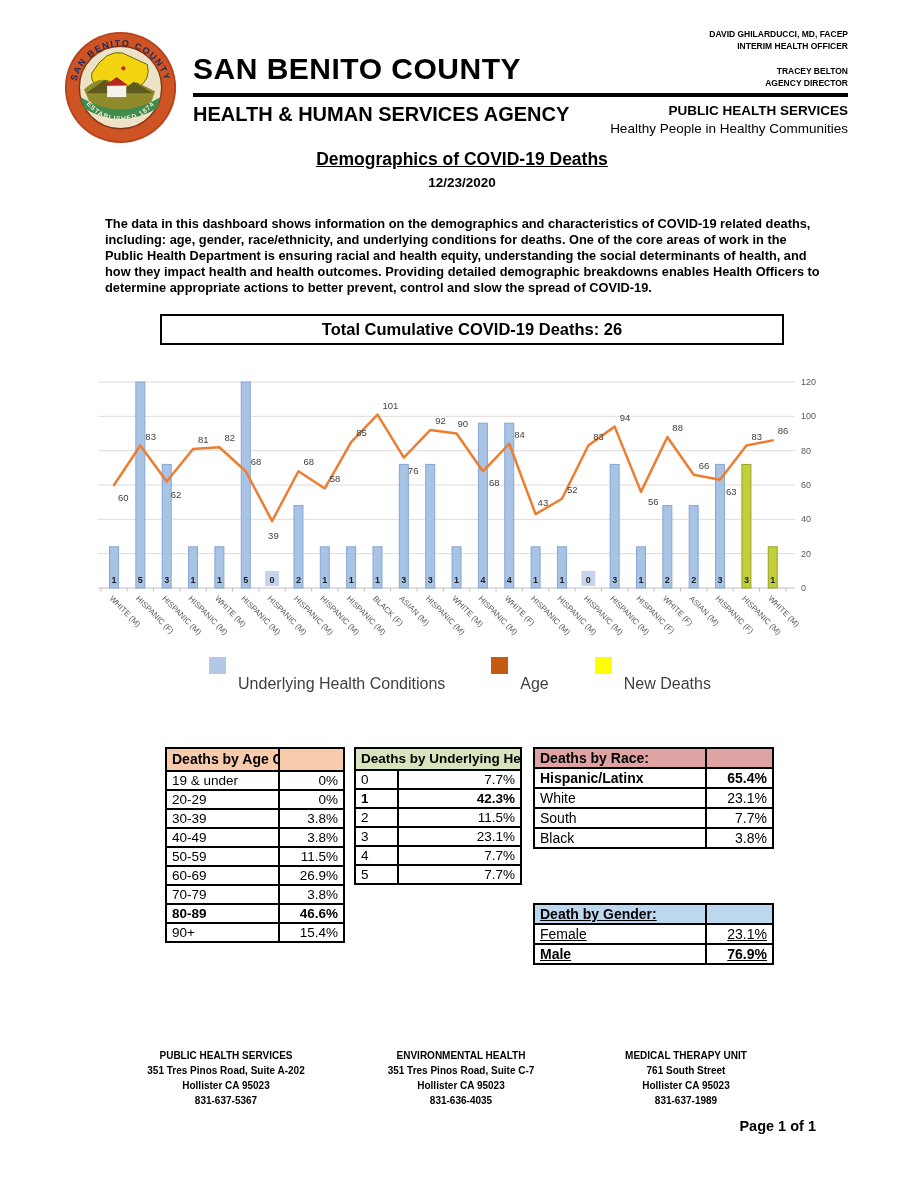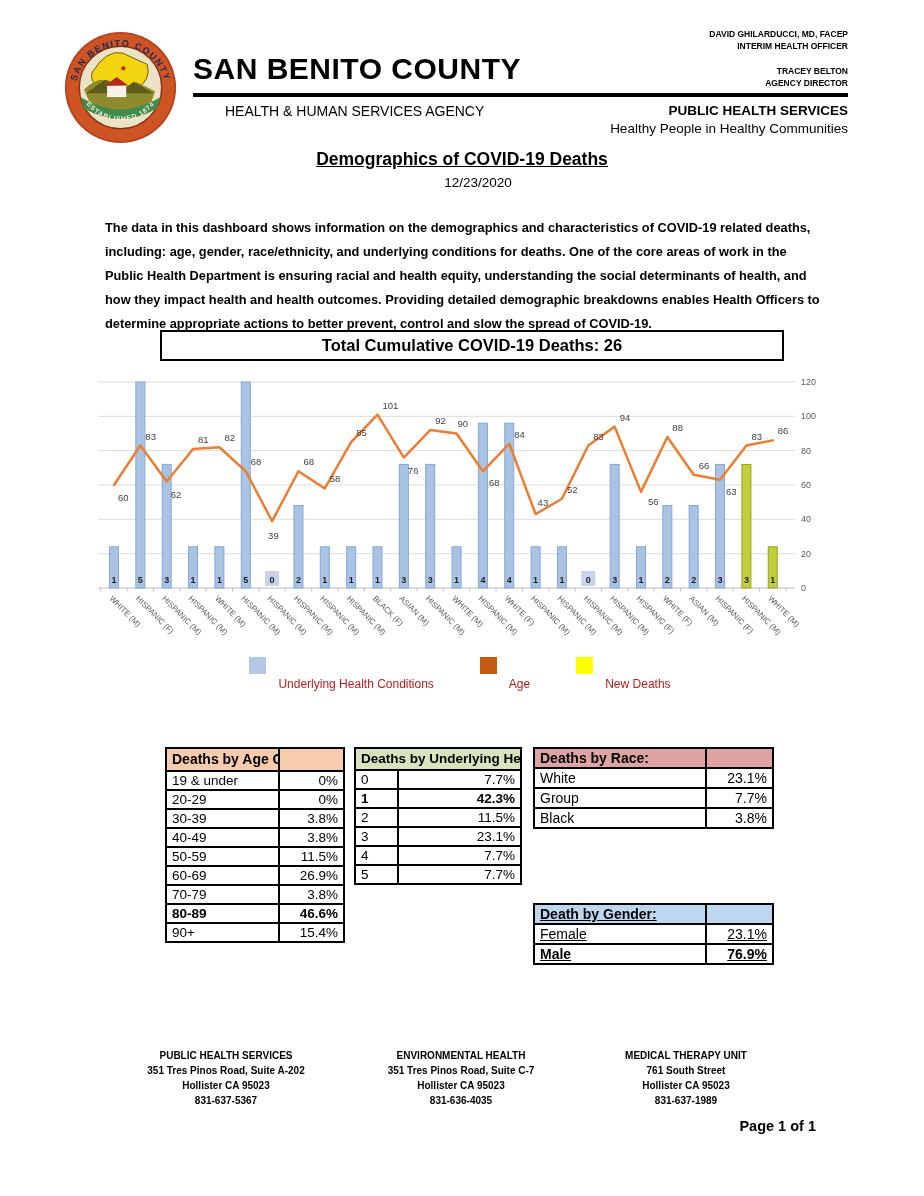--- a/index.html
+++ b/index.html
@@ -1,37 +1,37 @@
 <!DOCTYPE html>
 <html><head>
 <meta charset="utf-8">
 <style>
   html,body{margin:0;padding:0;background:#fff;}
   body{width:924px;height:1196px;position:relative;font-family:"Liberation Sans",sans-serif;color:#000;}
   .abs{position:absolute;}
   
   .county-name{left:193px;top:52px;font-size:30px;font-weight:bold;letter-spacing:.5px;}
   .hdr-rule{left:193px;top:93px;width:655px;height:4px;background:#000;}
-  .agency-name{left:193px;top:103px;font-size:14px;font-weight:normal;margin-left:32px;}
+  .agency-name{left:193px;top:103px;font-size:20px;font-weight:bold;}
   .officials{right:76px;top:28px;text-align:right;font-size:8.5px;font-weight:bold;line-height:12px;}
   .officials .grp{margin-bottom:13px;text-align:right;}
   .dept{right:76px;top:103px;text-align:right;font-size:13.5px;font-weight:bold;}
   .motto{right:76px;top:121px;text-align:right;font-size:13.5px;}
   
   .doc-title{left:100px;top:149px;width:724px;text-align:center;font-size:17.5px;font-weight:bold;text-decoration:underline;}
-  .doc-date{left:116px;top:175px;width:724px;text-align:center;font-size:13.5px;font-weight:normal;}
-  .intro{left:105px;top:216px;width:720px;font-size:12.8px;font-weight:bold;line-height:24px;}
-  
-  .banner{left:160px;top:330px;width:620px;height:27px;border:2px solid #000;text-align:center;line-height:27px;font-size:16.5px;font-weight:bold;}
+  .doc-date{left:100px;top:175px;width:724px;text-align:center;font-size:13.5px;font-weight:bold;}
+  .intro{left:105px;top:216px;width:720px;font-size:12.8px;font-weight:bold;line-height:16px;}
+  
+  .banner{left:160px;top:314px;width:620px;height:27px;border:2px solid #000;text-align:center;line-height:27px;font-size:16.5px;font-weight:bold;}
   
   #chart{left:96px;top:374px;width:728px;height:306px;}
   #legend{left:96px;top:652px;width:728px;display:flex;justify-content:center;gap:46px;align-items:center;height:26px;}
   .leg-item{display:flex;align-items:center;gap:12px;}
   .leg-sw{width:17px;height:17px;display:inline-block;}
-  .leg-lab{font-size:12px;color:#b91c1c;margin-top:37px;}
+  .leg-lab{font-size:16px;color:#404040;margin-top:37px;}
   
   table{border-collapse:collapse;table-layout:fixed;}
   td{border:2px solid #000;padding:1px 5px;overflow:hidden;white-space:nowrap;}
   td.hd{font-weight:bold;}
   td.val{text-align:right;}
   tr.em td{font-weight:bold;}
   #tbl-age{left:165px;top:747px;width:180px;font-size:13.5px;}
   #tbl-age td.hd{font-size:14px;line-height:19px;}
   #tbl-cond{left:354px;top:747px;width:168px;font-size:13.5px;}
   #tbl-cond td.hd{font-size:13.5px;line-height:18px;}
@@ -413,26 +413,30 @@
 <table class="abs" id="tbl-race">
   <colgroup>
       <col style="width:171px">
       <col style="width:66px">
     </colgroup>
   <tbody>
     <tr>
       <td class="hd" style="background: rgb(223, 163, 163);">Deaths by Race:</td>
       <td class="hd" style="background: rgb(223, 163, 163);"></td>
     </tr>
+  <tr class="em">
+        <td class="lab">Hispanic/Latinx</td>
+        <td class="val">65.4%</td>
+      </tr>
       <tr>
         <td class="lab">White</td>
         <td class="val">23.1%</td>
       </tr>
       <tr>
-        <td class="lab">Group</td>
+        <td class="lab">South</td>
         <td class="val">7.7%</td>
       </tr>
       <tr>
         <td class="lab">Black</td>
         <td class="val">3.8%</td>
       </tr>
     </tbody>
 </table>
 
 <table class="abs" id="tbl-gender">

